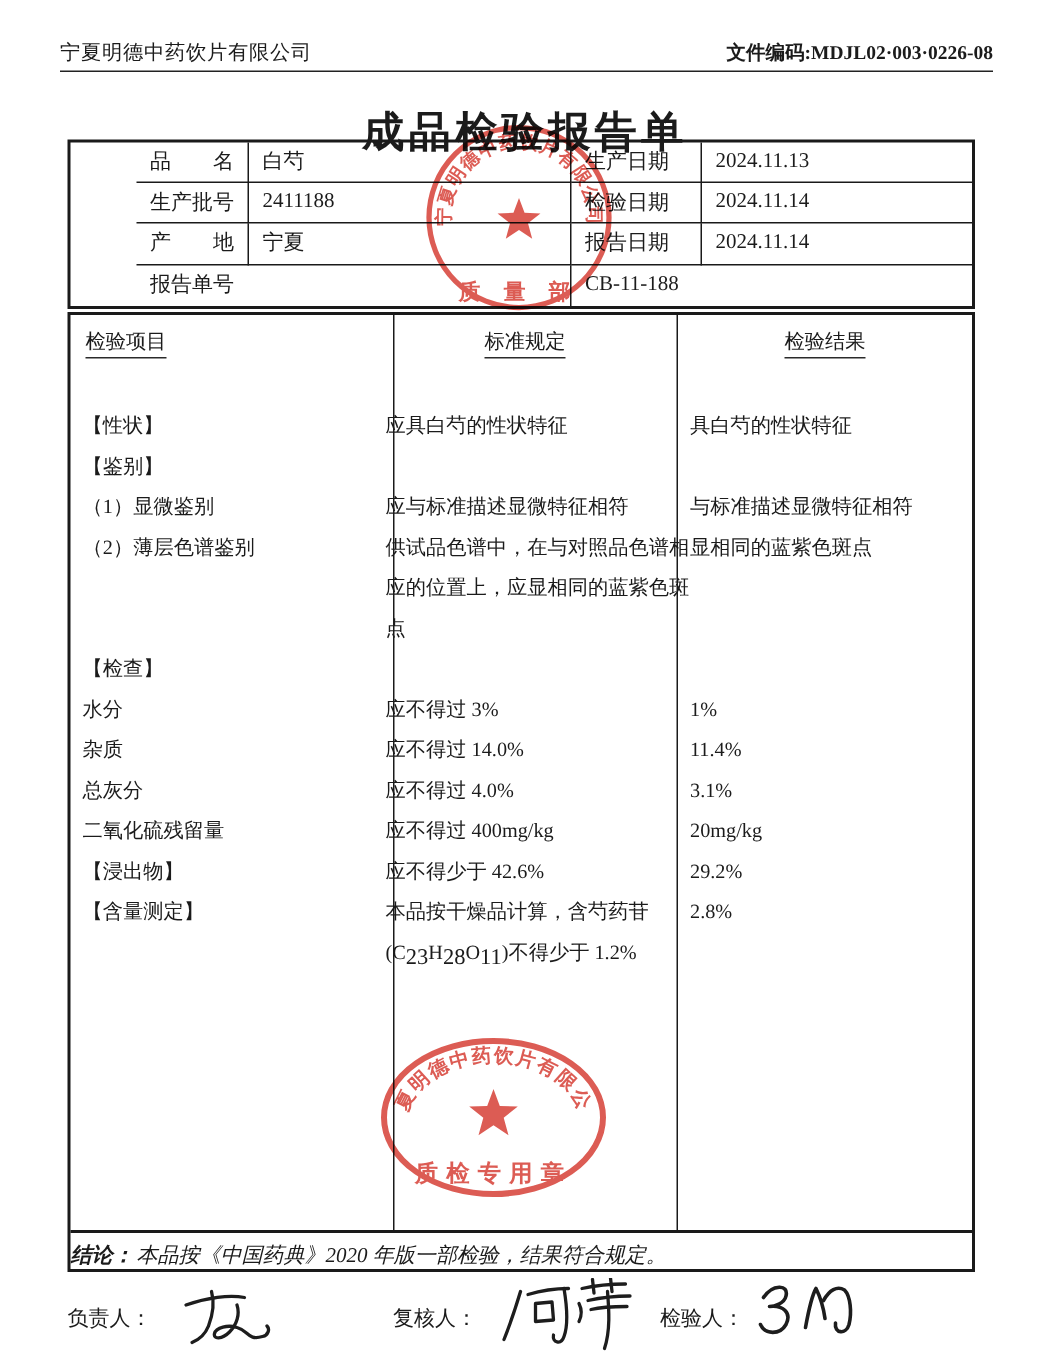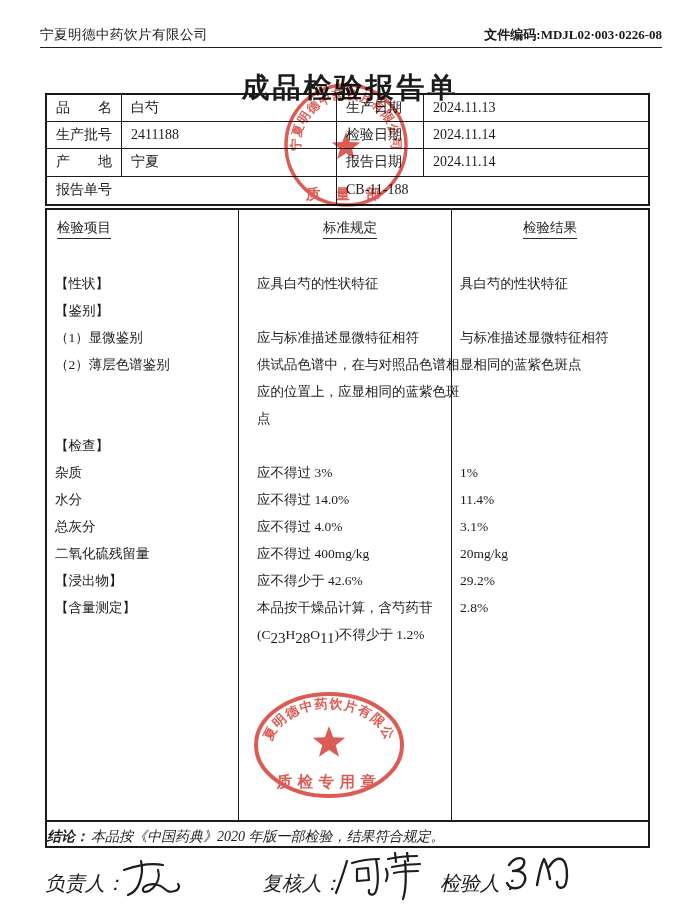--- a/index.html
+++ b/index.html
@@ -13,46 +13,46 @@
   .tophdr { position:absolute; left:40px; top:24px; width:622px; height:24px;
     border-bottom:1.6px solid #222; display:flex; justify-content:space-between; align-items:flex-end; padding-bottom:3px;}
   .company { font-size:13.5px; letter-spacing:.5px;}
   .doccode { font-size:13px; font-weight:700; font-family:"Liberation Serif","DejaVu Serif",serif;}
   .title { position:absolute; left:0; top:69px; width:700px; text-align:center;
     font-size:28px; font-weight:700; letter-spacing:3px;}
   
   .infotable { position:absolute; left:45px; top:93px; width:605px; height:113px;
     border:2px solid #1a1a1a; display:grid;
     grid-template-columns:75px 215px 87px 1fr; grid-auto-rows:27.2px;
-    font-size:14px;}
+    font-size:14px;padding-left:44px;}
   .cell { display:flex; align-items:center; padding-left:9px; white-space:nowrap;}
   .br { border-right:1.6px solid #1a1a1a;}
   .bb { border-bottom:1.6px solid #1a1a1a;}
   .span2a { grid-column:1 / 3;}
   .span2b { grid-column:3 / 5;}
   
   .insptable { position:absolute; left:45px; top:208px; width:605px; height:640px;
     border:2px solid #1a1a1a;}
   .col { position:absolute; top:0; height:610px;}
-  .c1 { left:0; width:192px; border-right:1.6px solid #1a1a1a;}
+  .c1 { left:0; width:216px; border-right:1.6px solid #1a1a1a;}
   .c2 { left:202px; width:203px; border-right:1.6px solid #1a1a1a;}
   .c3 { left:405px; width:196px;}
   .colhead { height:60px; padding-top:9px; font-size:13.5px;}
   .colhead.l { padding-left:10px;}
   .colhead.c { text-align:center;}
   .hd { display:inline-block; border-bottom:1.2px solid #2a2a2a; padding-bottom:1px;}
   .ln { height:27px; line-height:27px; font-size:13.5px; padding-left:8px; white-space:nowrap; overflow:visible;}
   sub { font-size:15px; line-height:0;text-align:center;}
   .concl { position:absolute; left:0; top:610px; width:601px; height:26px;
     border-top:2px solid #1a1a1a; display:flex; align-items:flex-end; padding-left:0;
     font-size:14px; white-space:nowrap;font-style:italic;}
   .concl b { font-weight:700; margin-right:2px;}
   
   .sigrow { position:absolute; left:0; top:858px; width:700px; height:45px;}
-  .siglabel { position:absolute; font-size:20px; top:12px;font-style:italic;}
+  .siglabel { position:absolute; font-size:14px; top:12px;}
   .sig-svg { position:absolute;}
   
   .stamp { position:absolute; mix-blend-mode:multiply; opacity:.88; pointer-events:none;}
   .stamp text { font-family:"Liberation Serif","DejaVu Serif",serif;}
 </style>
 </head>
 <body>
 
 <div class="tophdr">
   <span class="company">宁夏明德中药饮片有限公司</span>
@@ -84,22 +84,22 @@
 
   <div class="col c1">
     <div class="colhead l"><span class="hd">检验项目</span></div>
     <div class="ln">【性状】</div>
     <div class="ln">【鉴别】</div>
     <div class="ln">（1）显微鉴别</div>
     <div class="ln">（2）薄层色谱鉴别</div>
     <div class="ln"></div>
     <div class="ln"></div>
     <div class="ln">【检查】</div>
+    <div class="ln">水分</div>
     <div class="ln">杂质</div>
-    <div class="ln">水分</div>
     <div class="ln">总灰分</div>
     <div class="ln">二氧化硫残留量</div>
     <div class="ln">【浸出物】</div>
     <div class="ln">【含量测定】</div>
     <div class="ln"></div>
   </div>
 
   <div class="col c2">
     <div class="colhead c"><span class="hd">标准规定</span></div>
     <div class="ln">应具白芍的性状特征</div>

